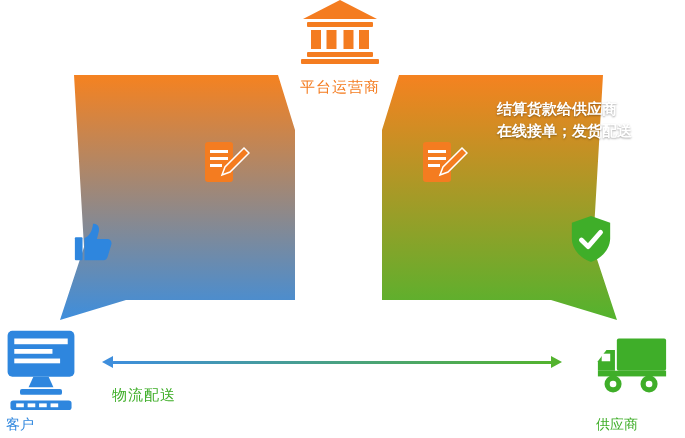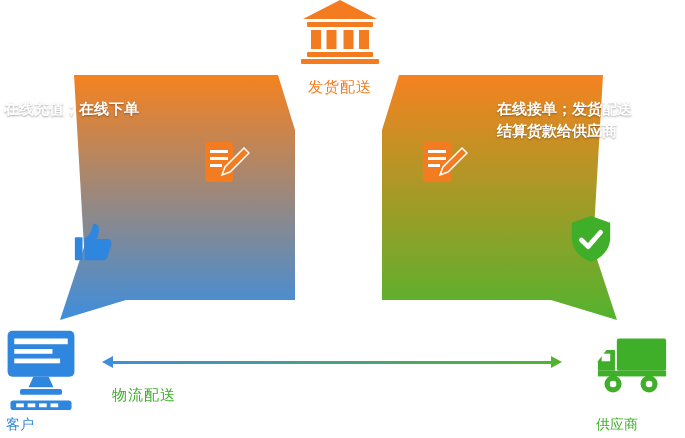--- a/index.html
+++ b/index.html
@@ -66,31 +66,30 @@
     <polygon points="40,0 3,19 77,19"></polygon>
     <rect x="7" y="22" width="66" height="5" rx="1"></rect>
     <rect x="11" y="30" width="10" height="19"></rect>
     <rect x="26.5" y="30" width="10" height="19"></rect>
     <rect x="43.5" y="30" width="10" height="19"></rect>
     <rect x="59" y="30" width="10" height="19"></rect>
     <rect x="7" y="52" width="66" height="5" rx="1"></rect>
     <rect x="1" y="59" width="78" height="5" rx="1"></rect>
   </svg>
 </div>
-<div class="abs platform-label">发货配送</div>
+<div class="abs platform-label">平台运营商</div>
 
 <div class="abs flow-left"></div>
 <div class="abs flow-right"></div>
 
 <div class="abs flow-text flow-text-left">
-  <div>在线充值；在线下单</div>
 </div>
 <div class="abs flow-text flow-text-right">
+  <div>结算货款给供应商</div>
   <div>在线接单；发货配送</div>
-  <div>结算货款给供应商</div>
 </div>
 
 <div class="abs order-icon-left">
   <svg viewBox="0 0 50 50" aria-hidden="true">
     <rect x="5" y="4" width="28" height="40" rx="3" fill="currentColor"></rect>
     <rect x="10" y="12" width="18" height="3" fill="#fff"></rect>
     <rect x="10" y="19" width="18" height="3" fill="#fff"></rect>
     <rect x="10" y="26" width="12" height="3" fill="#fff"></rect>
     <path d="M44 10 l5 5 -19 19 -8 3 3 -8 z" fill="currentColor" stroke="#fff" stroke-width="1.5"></path>
   </svg>

